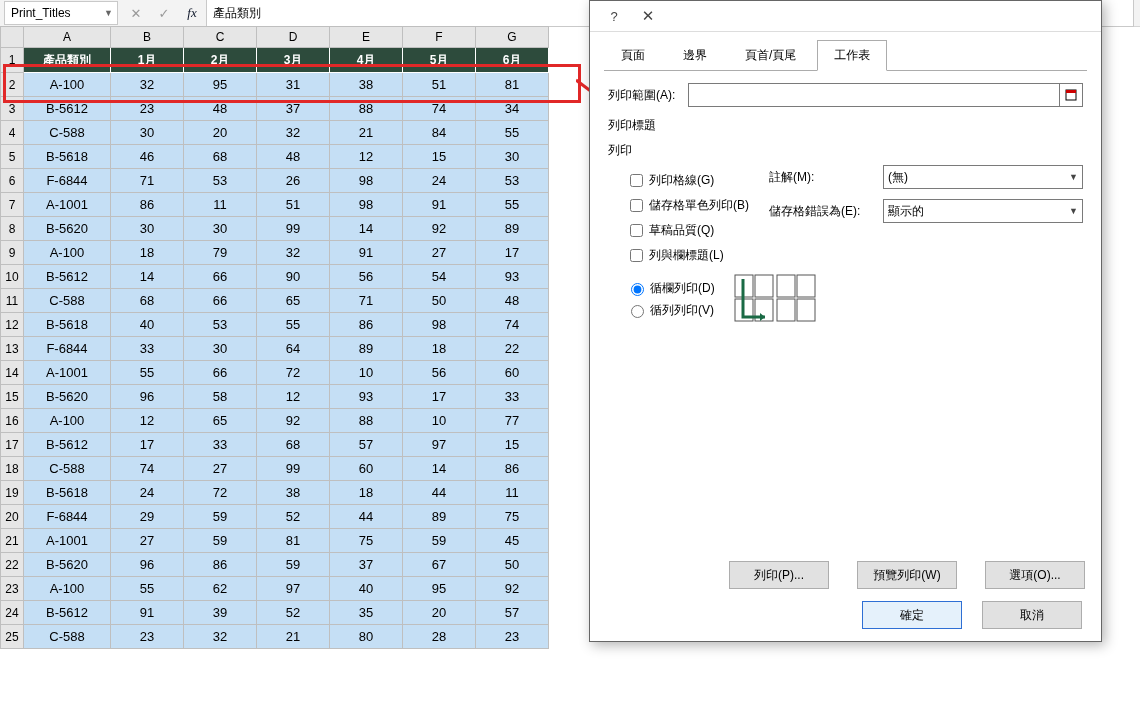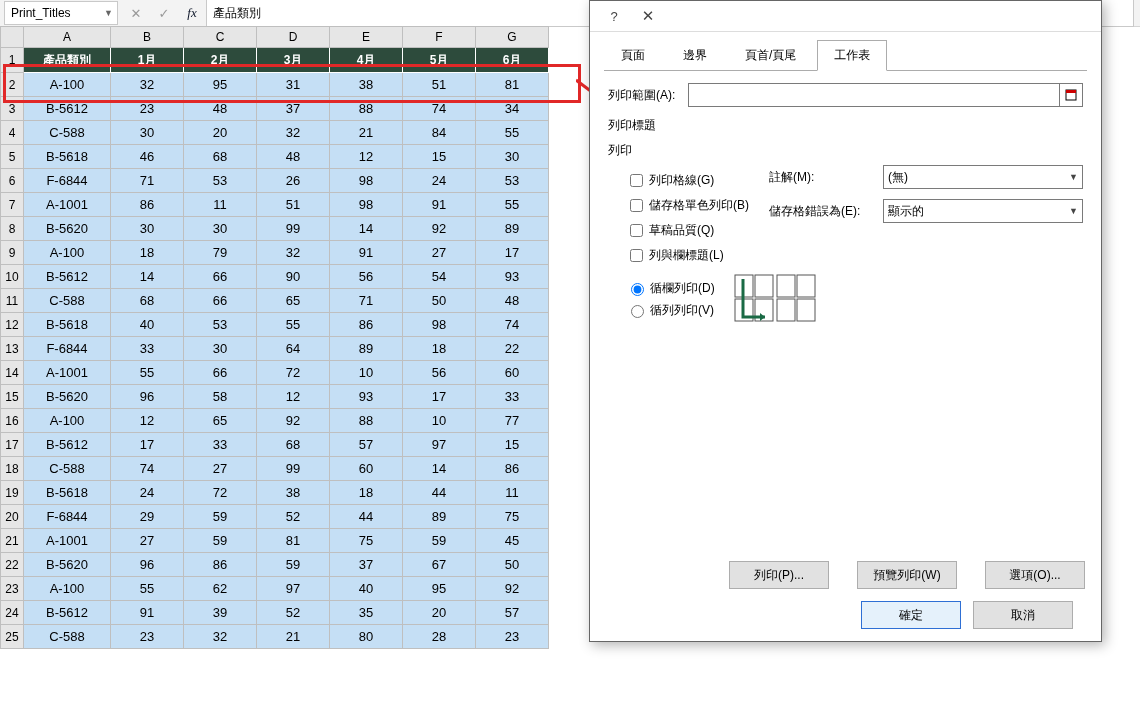--- a/index.html
+++ b/index.html
@@ -61,21 +61,21 @@
 .sel{width:190px;height:22px;border:1px solid #7a7a7a;background:#fff;padding:0 4px;display:flex;align-items:center;justify-content:space-between;cursor:pointer}
 .sel .dd{font-size:9px;color:#444}
 
 .rrow{display:flex;align-items:center;margin:5px 0}
 .rrow input{margin-right:6px}
 
 .orderimg{width:86px;height:56px;margin-left:16px;display:inline-block;vertical-align:top}
 .orderimg svg{width:86px;height:56px}
 
 .btnrow{position:absolute;right:16px;bottom:52px;display:flex;gap:28px}
-.btnrow2{position:absolute;right:28px;bottom:12px;display:flex;gap:12px}
+.btnrow2{position:absolute;right:19px;bottom:12px;display:flex;gap:20px}
 .btn{min-width:78px;height:26px;border:1px solid #adadad;background:#e1e1e1;display:flex;align-items:center;justify-content:center;cursor:pointer;font-size:12px;padding:0 10px}
 .btn.primary{border:1px solid #2e6fd4;background:#e5f1fb}
 </style>
 </head>
 <body>
 <div class="app">
 
 <div class="fbar">
   <div class="namebox">
     <input value="Print_Titles" style="">

